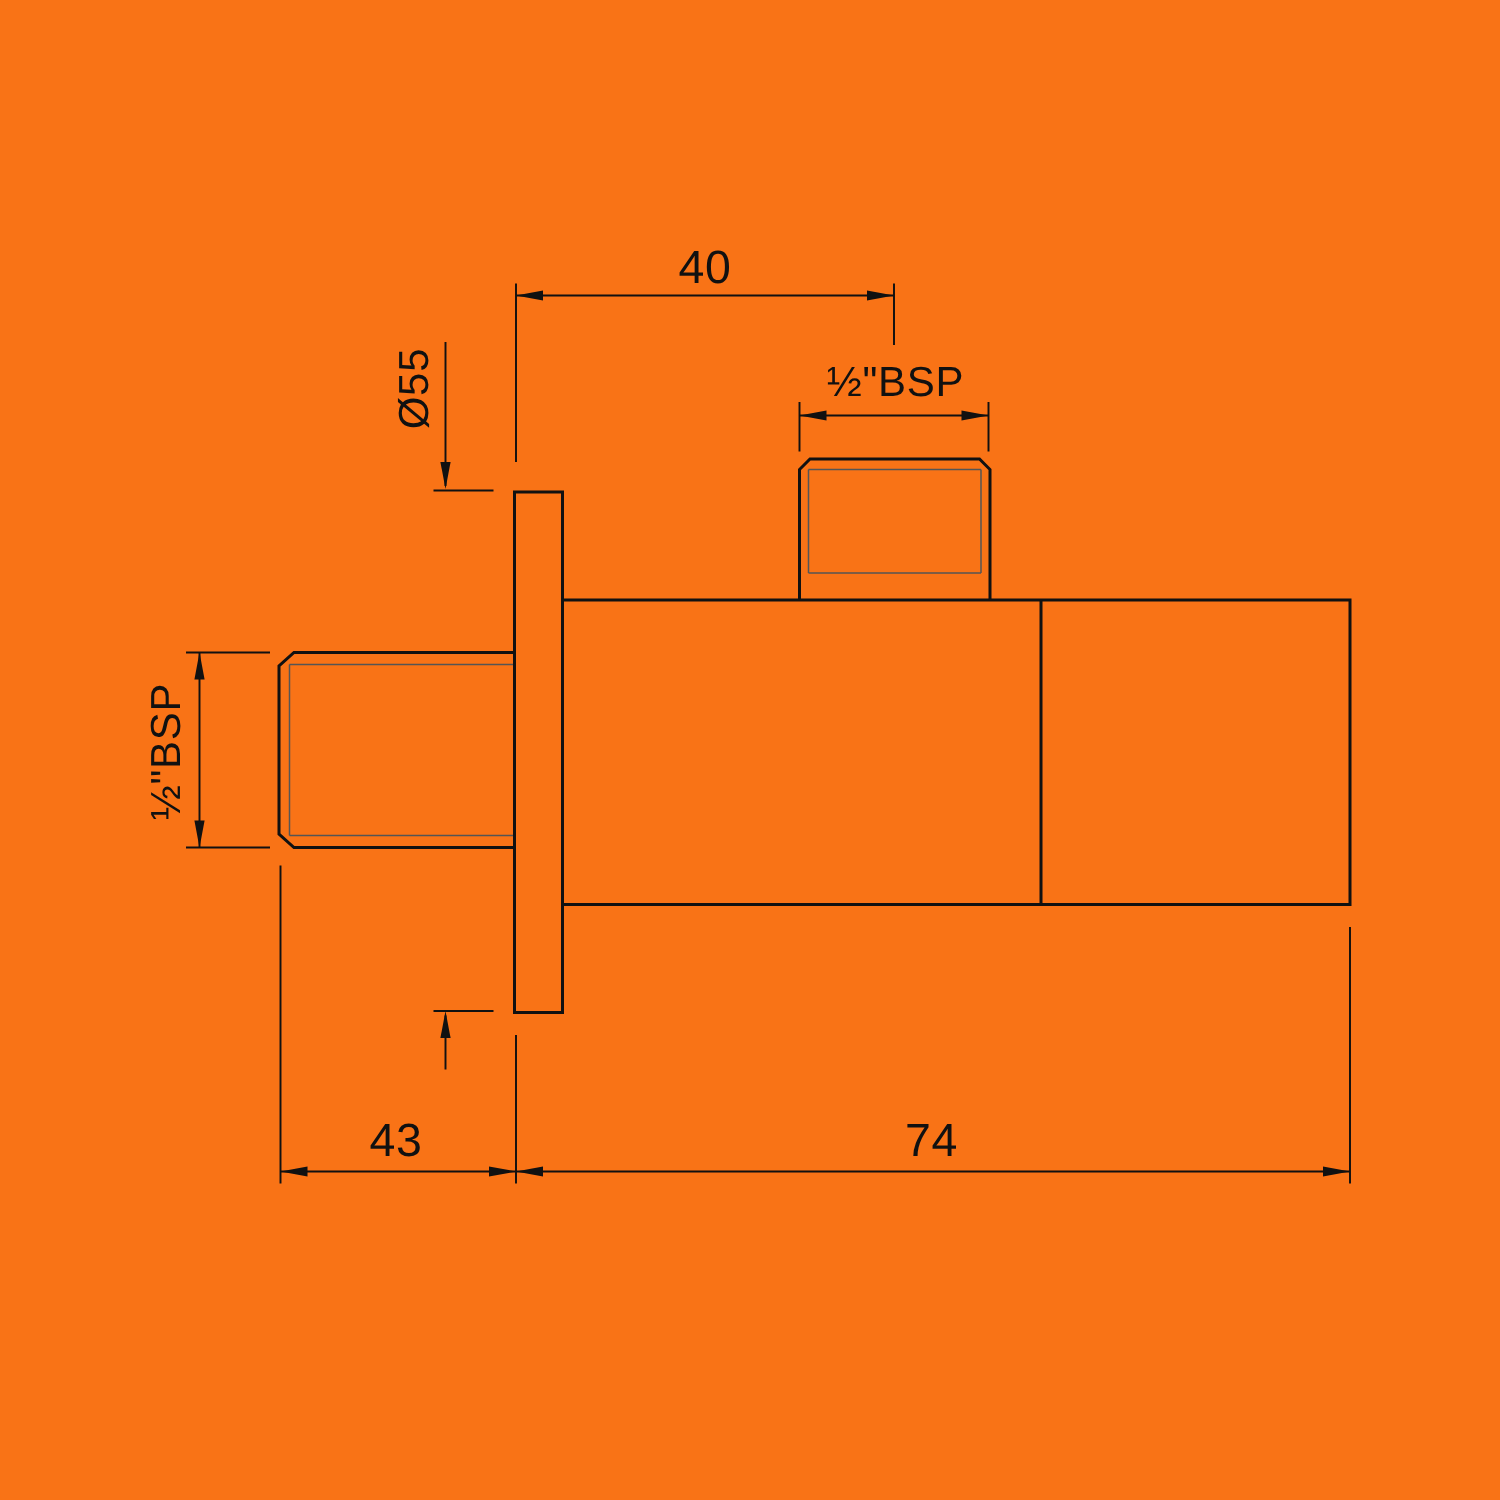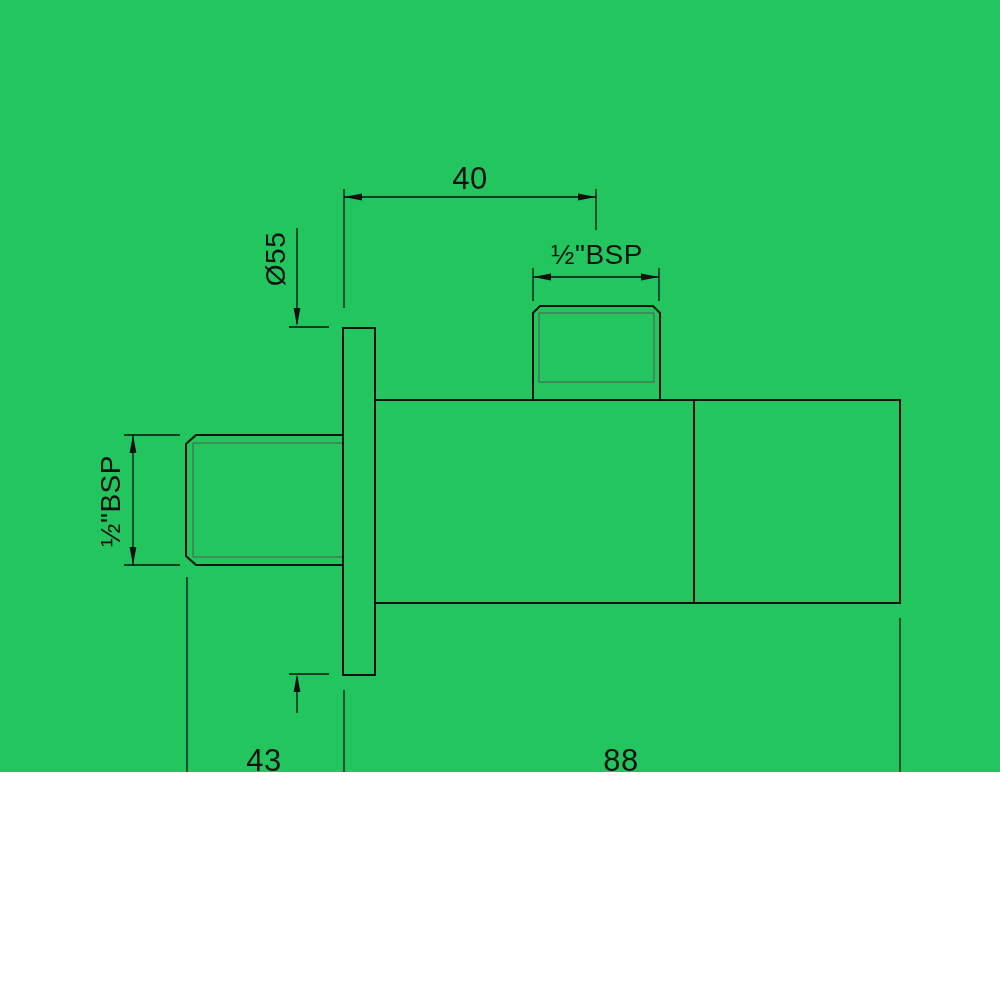--- a/index.html
+++ b/index.html
@@ -1,20 +1,20 @@
 <!DOCTYPE html>
 <html><head>
 <meta charset="utf-8">
 <style>
   html, body { margin: 0; padding: 0; background: #ffffff; }
   #canvas {
     position: relative;
     width: 1000px;
-    height: 772px;
-    background: #22c55e;
+    height: 1000px;
+    background: #f97316;
     font-family: "Liberation Sans", sans-serif;
     overflow: hidden;
     text-decoration: underline;
   }
   #linework { position: absolute; left: 0; top: 0; }
   .dim-label {
     position: absolute;
     color: #111111;
     font-size: 31px;
     line-height: 1;
@@ -111,15 +111,15 @@
   <div class="dim-label" style="left:470px; top:178px;">40</div>
 
   <div class="dim-label small" style="left:597px; top:255px;">½"BSP</div>
 
   <div class="dim-label small rot" style="left:276px; top:259px;">Ø55</div>
 
   <div class="dim-label small rot" style="left:111px; top:501px;">½"BSP</div>
 
   <div class="dim-label" style="left:264px; top:760px;">43</div>
 
-  <div class="dim-label" style="left:621px; top:760px;">88</div>
+  <div class="dim-label" style="left:621px; top:760px;">74</div>
 
 </div>
 
 </body></html>

